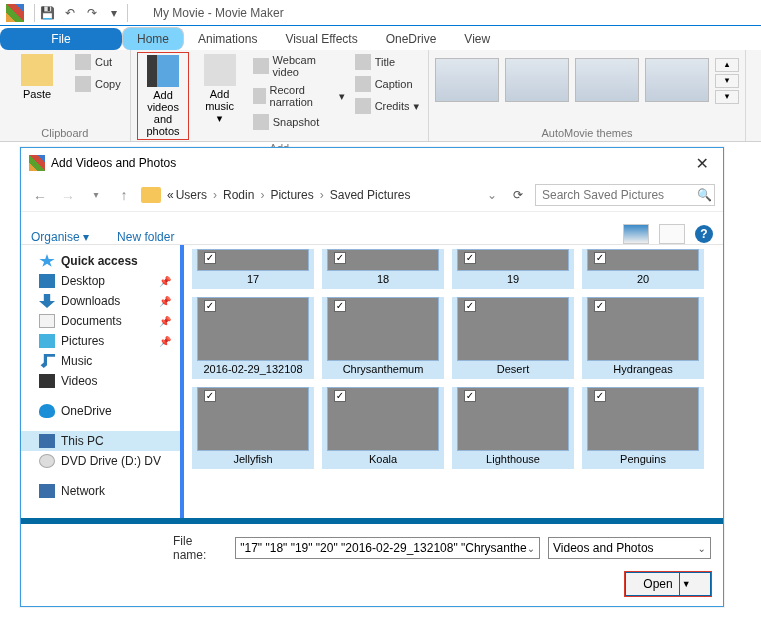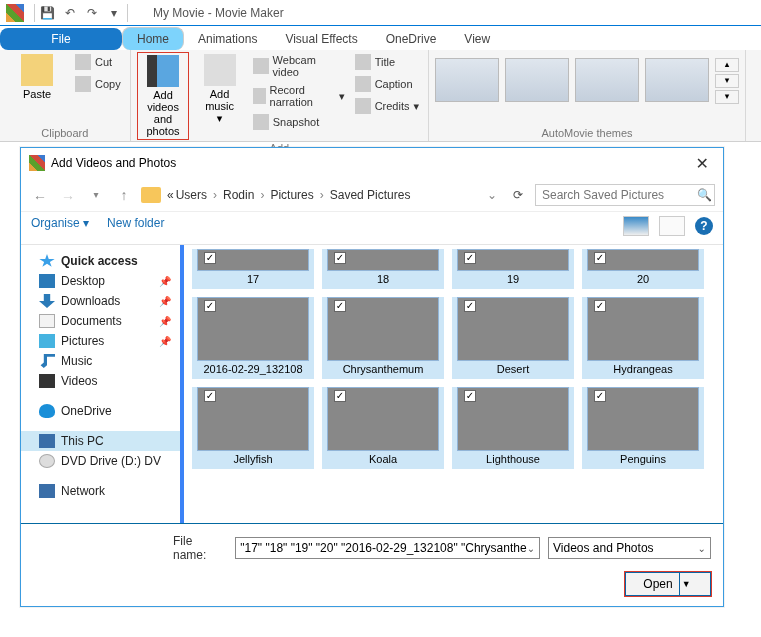--- a/index.html
+++ b/index.html
@@ -44,21 +44,21 @@
 .dlg-nav { height:34px; display:flex; align-items:center; padding:0 8px; gap:6px; border-bottom:1px solid #eee; margin-bottom:4px;}
 .nav-btn { width:22px; height:22px; display:flex; align-items:center; justify-content:center; color:#888; font-size:14px; }
 .folder-ico { width:20px; height:16px; background:#f7c65b; border-radius:2px; }
 .breadcrumb { display:flex; align-items:center; gap:2px; font-size:12px; color:#333; flex:1; }
 .breadcrumb .sep { color:#888; padding:0 4px; }
 .refresh { width:22px; text-align:center; color:#555; }
 .searchbox { width:180px; height:22px; border:1px solid #ccc; display:flex; align-items:center; padding:0 6px; color:#888; }
 .searchbox input { border:none; outline:none; flex:1; font-size:12px; color:#333; }
 .searchbox .mag { color:#888; }
 
-.dlg-toolbar { height:28px; display:flex; align-items:flex-start; padding:0 10px; gap:18px; }
+.dlg-toolbar { height:28px; display:flex; align-items:flex-end; padding:0 10px; gap:28px; }
 .dlg-toolbar .link { color:#1a6fb3; }
 .dlg-toolbar .right { margin-left:auto; display:flex; gap:10px; align-items:center; }
 .view-btn { width:26px; height:20px; border:1px solid #ccc; background:#fafafa; }
 .help { width:18px; height:18px; border-radius:50%; background:#1a6fb3; color:#fff; display:flex; align-items:center;justify-content:center; font-weight:bold; font-size:12px; }
 
 .dlg-body { flex:1; display:flex; border-top:1px solid #e4e4e4; overflow:hidden; }
 .navpane { width:163px; border-right:4px solid #3b82f6; overflow:hidden; padding:6px 0; }
 .nav-item { display:flex; align-items:center; gap:6px; padding:3px 8px 3px 18px; font-size:12px; color:#222; position:relative; }
 .nav-item.sel { background:#cde8f6; }
 .nav-item .pin { margin-left:auto; color:#888; font-size:10px; }
@@ -88,21 +88,21 @@
 .t-sky { background:linear-gradient(#aeb8bd,#6d7a80); }
 .t-stars { background:radial-gradient(circle,#4a5a78 0%, #1a2238 80%); }
 .t-orange { background:radial-gradient(circle,#ff7a1a,#e63a00); }
 .t-desert { background:linear-gradient(#2a6fb8 0%,#2a6fb8 40%,#c96a2a 40%,#7a3818 100%); }
 .t-hydra { background:radial-gradient(circle,#eef6ff 20%,#a6c87a 80%); }
 .t-jelly { background:radial-gradient(circle,#ffcf3a 10%,#051a4a 60%); }
 .t-koala { background:linear-gradient(#a8a29a,#6e665c); }
 .t-light { background:linear-gradient(#2a2042 0%,#2a2042 50%,#c9a060 50%,#6a4a28 100%); }
 .t-peng { background:linear-gradient(#cfe6f4 0%,#cfe6f4 60%,#e6eef4 60%); }
 
-.dlg-footer { border-top:1px solid #0369a1; padding:10px 12px; display:flex; flex-direction:column; gap:10px; }
+.dlg-footer { border-top:6px solid #0369a1; padding:10px 12px; display:flex; flex-direction:column; gap:10px; }
 .foot-row { display:flex; align-items:center; gap:8px; }
 .foot-row label { font-size:12px; color:#333; }
 .combo { height:22px; border:1px solid #888; background:#fff; display:flex; align-items:center; padding:0 4px; font-size:12px; position:relative; }
 .combo .dd { margin-left:auto; color:#555; font-size:10px; }
 .filename-combo { flex:1; }
 .filter-combo { width:168px; }
 .btns { display:flex; gap:10px; margin-left:auto; }
 .btn { width:86px; height:24px; border:1px solid #999; background:#f3f3f3; font-size:12px; display:flex; align-items:center; justify-content:center;}
 .btn.open { border:1px solid #0a64a4; box-shadow:0 0 0 1px #d93a2b; position:relative;}
 .btn.open .split { border-left:1px solid #0a64a4; width:14px; height:100%; margin-left:6px; display:flex;align-items:center;justify-content:center; font-size:9px;}

